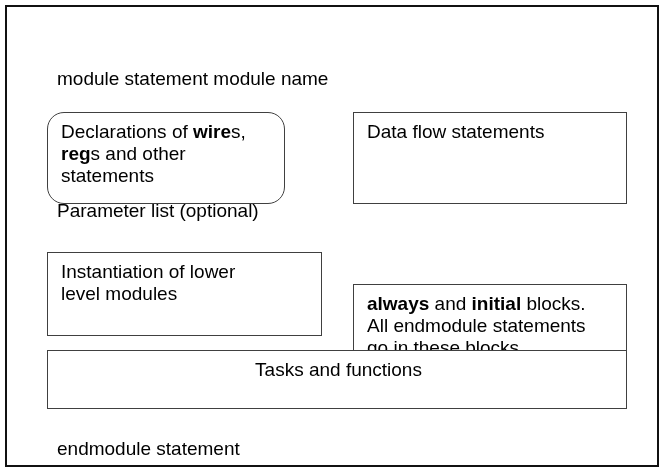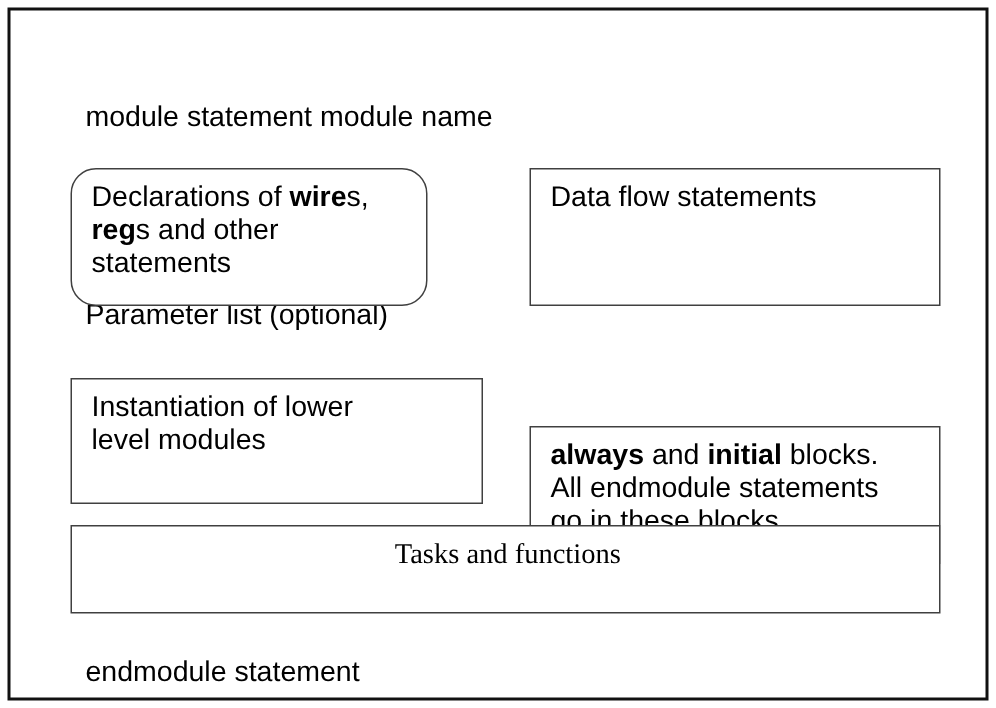--- a/index.html
+++ b/index.html
@@ -40,21 +40,21 @@
     background: #ffffff;
     font-size: 19px;
     line-height: 22px;
     padding: 8px 10px 0 13px;
   }
   .box b, .txt b { font-weight: 700; }
   .box-declarations { left: 47px;  top: 112px; width: 238px; height: 92px; border-radius: 17px; }
   .box-dataflow     { left: 353px; top: 112px; width: 274px; height: 92px; }
   .box-instantiation{ left: 47px;  top: 236px; width: 275px; height: 84px; margin-top: 16px; }
   .box-behavioral   { left: 353px; top: 237px; width: 274px; height: 92px; margin-top: 47px; }
-  .box-tasks        { left: 47px;  top: 350px; width: 580px; height: 59px; text-align: center; font-family: Liberation Serif, serif; }
+  .box-tasks        { left: 47px;  top: 350px; width: 580px; height: 59px; text-align: center; }
 </style>
 </head>
 <body>
 
 <div class="frame"></div>
 
 <div class="txt header-block">
   <div>module statement module name</div>
   <div>Port list (optional)</div>
   <div>Parameter list (optional)</div>

